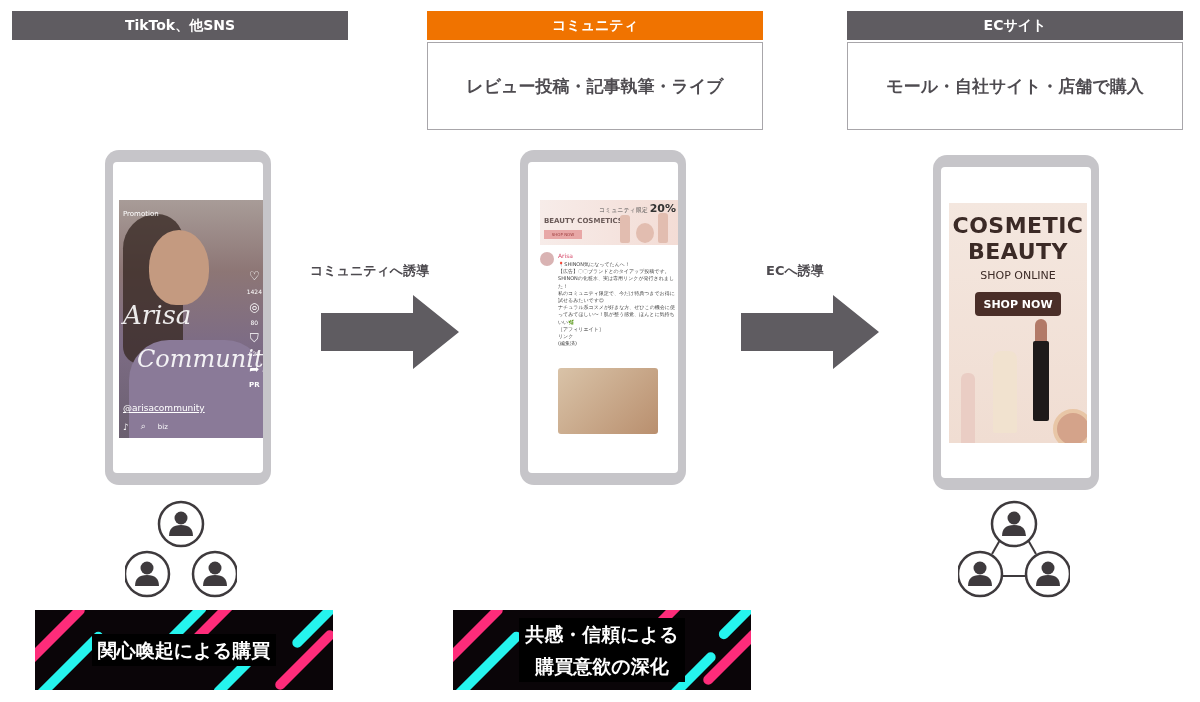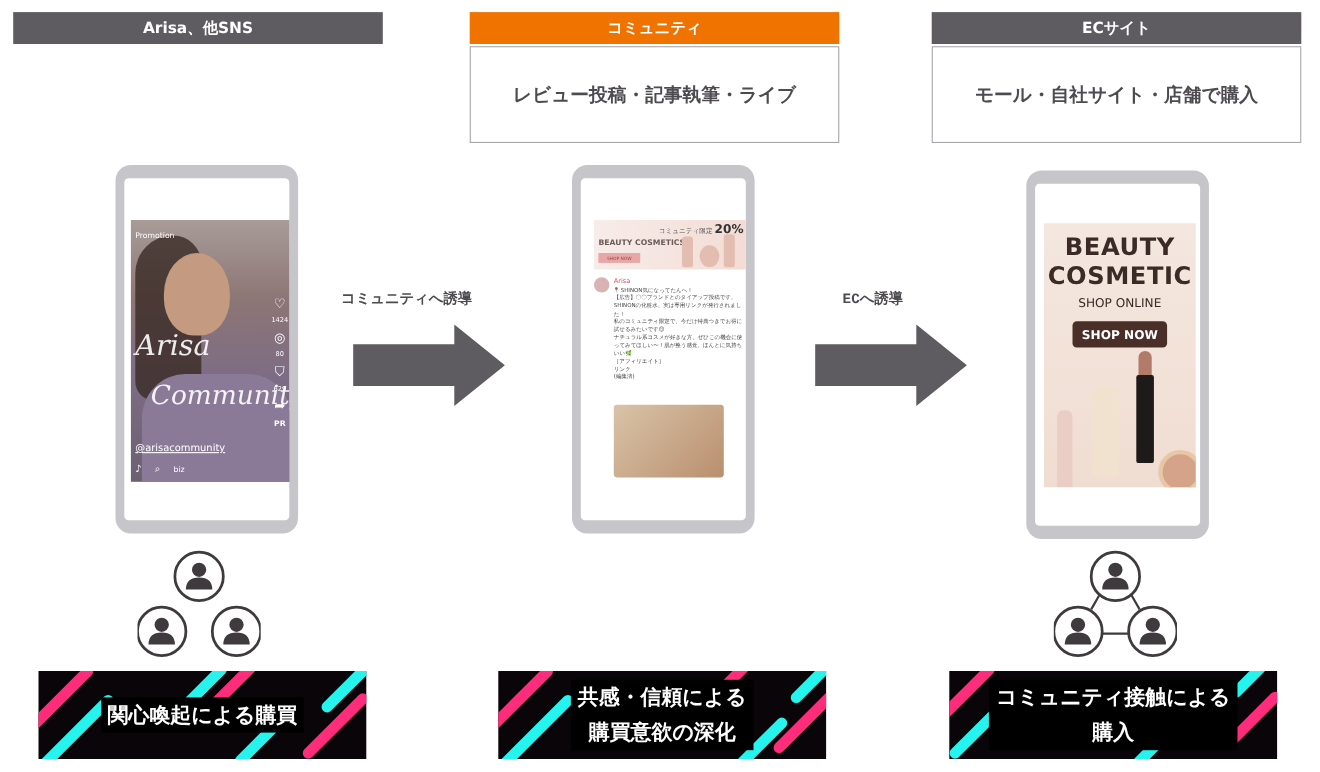--- a/index.html
+++ b/index.html
@@ -49,21 +49,21 @@
   .post .photo { position: absolute; left: 18px; top: 116px; width: 100px; height: 66px; background: linear-gradient(135deg, #d9c3a8, #b98f6e); border-radius: 3px; }
 
   
   .ec { position: absolute; left: 8px; top: 36px; width: 138px; height: 240px; background: linear-gradient(180deg, #f4e7df 0%, #f0ddd2 100%); text-align: center; overflow: hidden; }
   .ec .t1 { margin-top: 10px; font-size: 22px; font-weight: bold; color: #3b2a26; line-height: 26px; letter-spacing: .5px; }
   .ec .t2 { font-size: 11px; color: #3b2a26; margin-top: 4px; }
   .ec .btn { margin: 10px auto 0; width: 86px; height: 24px; background: #4a2e28; color: #fff; border-radius: 4px; font-size: 11px; font-weight: bold; display: flex; align-items: center; justify-content: center; }
   .ec .p { position: absolute; bottom: 0; }
 
   
-  .flow { position: absolute; font-family: Liberation Mono, monospace; }
+  .flow { position: absolute; }
   .flow-label { position: absolute; font-size: 13px; font-weight: bold; color: #4e4b50; white-space: nowrap; }
   .arrow svg { display: block; }
 
   
   .people { position: absolute; top: 500px; width: 112px; height: 100px; }
   .col-1 .people { left: 113px; }
   .col-2 .people { left: 531px; }
 
   
   .result { position: absolute; top: 610px; left: 22px; width: 298px; height: 80px; background: #0a0508; overflow: hidden; display: flex; align-items: center; justify-content: center; }
@@ -71,21 +71,21 @@
   .col-2 .result { left: 26px; top: 610px; }
   .col-3 .result { left: 16px; }
   .result .stripe { position: absolute; height: 10px; border-radius: 5px; transform: rotate(-45deg); }
   .result .txt { position: relative; z-index: 2; background: #000; color: #fff; font-weight: bold; font-size: 19px; text-align: center; line-height: 32px; padding: 0 6px; }
 </style>
 </head>
 <body>
 
 <div class="col col-1">
   <div class="cat-header">
-      <span>Arisa、他SNS</span>
+      <span>TikTok、他SNS</span>
     </div>
   <div class="phone">
     <div class="phone-screen">
       <div class="tiktok">
         <div class="hair"></div>
         <div class="face"></div>
         <div class="dress"></div>
         <div class="promo">Promotion</div>
         <div class="script" style="left:4px;top:100px;">Arisa</div>
         <div class="script" style="left:18px;top:145px;font-size:24px;">Community</div>
@@ -231,38 +231,27 @@
   <div class="cat-header">
       <span>ECサイト</span>
     </div>
   <div class="desc-box">
     <div class="desc-title" style="font-size:17px;">モール・自社サイト・店舗で購入</div>
   </div>
   <div class="phone">
     <div class="phone-screen">
       <div class="ec">
         <div class="t1">
+          <div>COSMETIC</div>
           <div>BEAUTY</div>
-          <div>COSMETIC</div>
         </div>
         <div class="t2">SHOP ONLINE</div>
         <div class="btn">SHOP NOW</div>
         <div class="p" style="left:12px;width:14px;height:70px;background:#eacdc4;border-radius:6px 6px 0 0;"></div>
         <div class="p" style="left:44px;width:24px;height:82px;background:#f1e2cf;border-radius:8px 8px 2px 2px;bottom:10px;"></div>
         <div class="p" style="left:84px;width:16px;height:80px;background:#1e1a1a;bottom:22px;border-radius:2px;"></div>
         <div class="p" style="left:86px;width:12px;height:22px;background:#b27a68;bottom:102px;border-radius:6px 6px 0 0;"></div>
         <div class="p" style="left:104px;width:40px;height:40px;background:#d4a38a;border-radius:50%;bottom:-6px;border:4px solid #e8c6a6;"></div>
       </div>
     </div>
   </div>
 
-  <div class="result">
-    <div class="stripe" style="background:#fe2c7a;width:70px;left:-20px;top:15px;"></div>
-    <div class="stripe" style="background:#25f4ee;width:80px;left:-10px;top:45px;"></div>
-    <div class="stripe" style="background:#25f4ee;width:60px;left:160px;top:60px;"></div>
-    <div class="stripe" style="background:#fe2c7a;width:70px;left:240px;top:40px;"></div>
-    <div class="stripe" style="background:#25f4ee;width:50px;left:250px;top:0px;"></div>
-    <div class="txt">
-      <div>コミュニティ接触による</div>
-      <div>購入</div>
-    </div>
-  </div>
 </div>
 
 </body></html>

